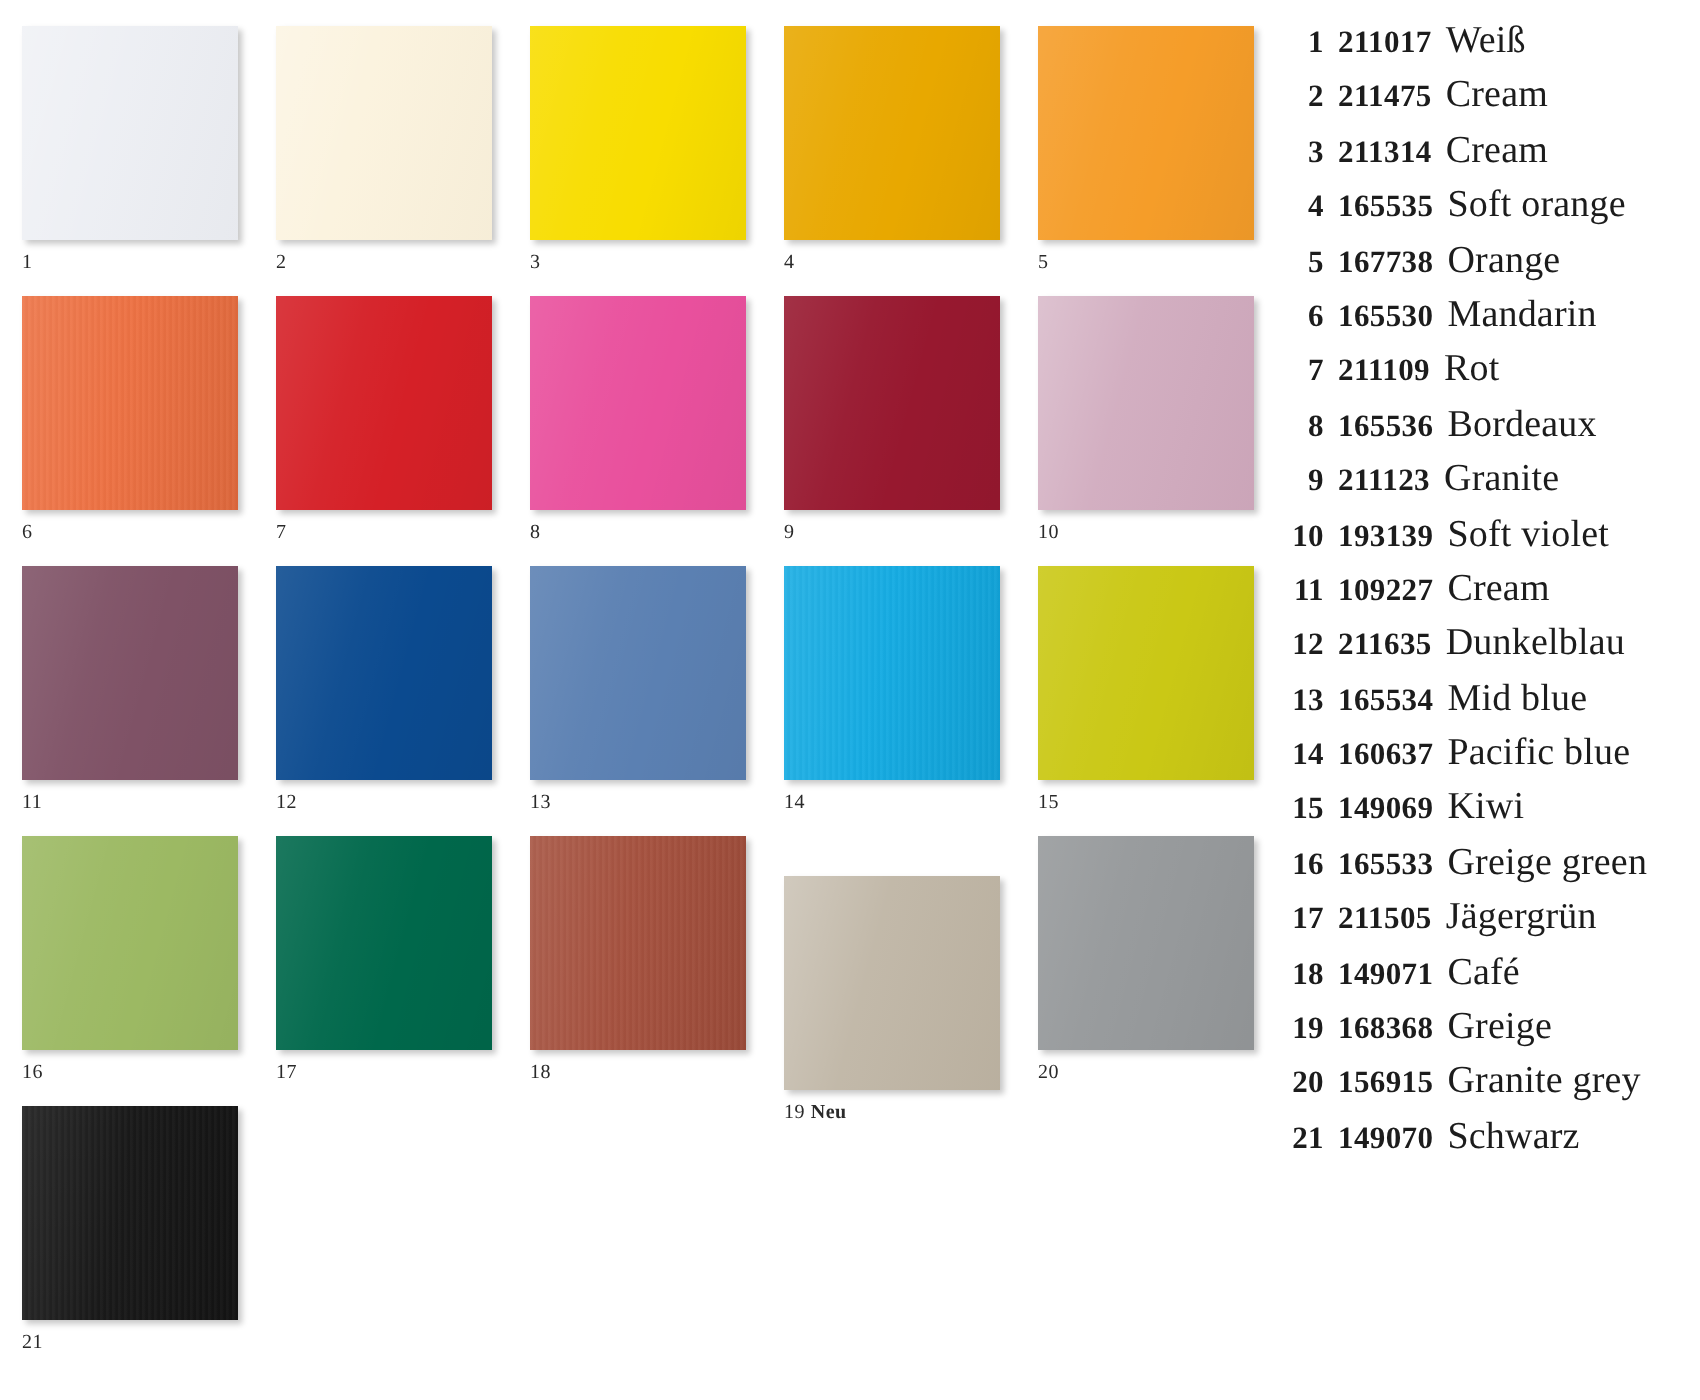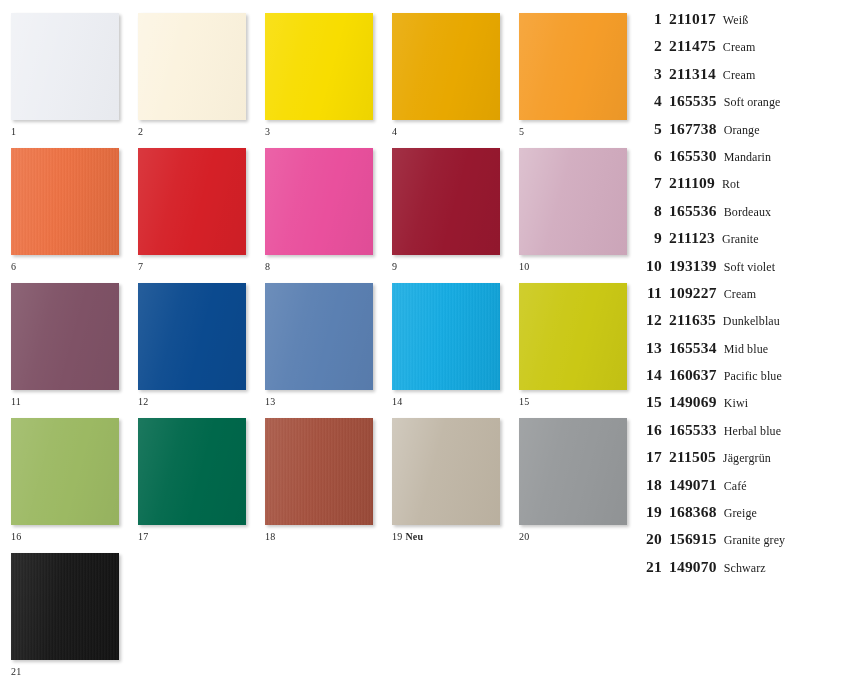--- a/index.html
+++ b/index.html
@@ -122,21 +122,21 @@
   .legend-code {
     margin-left: 7px;
     font-weight: bold;
     font-size: 15.5px;
     letter-spacing: 0.2px;
   }
 
   .legend-name {
     margin-left: 7px;
     font-weight: normal;
-    font-size: 12px;
+    font-size: 19px;
     letter-spacing: 0.1px;
   }
 </style>
 </head>
 <body>
 
 <div id="sheet">
 
   <div id="swatch-grid">
       <div class="swatch-cell" style="left: 11px; top: 13px;">
@@ -204,21 +204,21 @@
         <div class="swatch-label"><span>16</span></div>
       </div>
       <div class="swatch-cell" style="left: 138px; top: 418px;">
         <div class="swatch-chip" style="background: rgb(0, 104, 75);"></div>
         <div class="swatch-label"><span>17</span></div>
       </div>
       <div class="swatch-cell" style="left: 265px; top: 418px;">
         <div class="swatch-chip chip-texture" style="background: rgb(164, 79, 60);"></div>
         <div class="swatch-label"><span>18</span></div>
       </div>
-      <div class="swatch-cell" style="left: 392px; top: 418px;">
+      <div class="swatch-cell" style="left: 392px; top: 438px;">
         <div class="swatch-chip chip-light" style="background: rgb(189, 179, 162);"></div>
         <div class="swatch-label"><span>19</span><span class="tag-new">Neu</span></div>
       </div>
       <div class="swatch-cell" style="left: 519px; top: 418px;">
         <div class="swatch-chip" style="background: rgb(150, 153, 155);"></div>
         <div class="swatch-label"><span>20</span></div>
       </div>
       <div class="swatch-cell" style="left: 11px; top: 553px;">
         <div class="swatch-chip chip-texture" style="background: rgb(20, 20, 20);"></div>
         <div class="swatch-label"><span>21</span></div>
@@ -297,21 +297,21 @@
         <span class="legend-name">Pacific blue</span>
       </div>
       <div class="legend-row">
         <span class="legend-index">15</span>
         <span class="legend-code">149069</span>
         <span class="legend-name">Kiwi</span>
       </div>
       <div class="legend-row">
         <span class="legend-index">16</span>
         <span class="legend-code">165533</span>
-        <span class="legend-name">Herbal blue</span>
+        <span class="legend-name">Greige green</span>
       </div>
       <div class="legend-row">
         <span class="legend-index">17</span>
         <span class="legend-code">211505</span>
         <span class="legend-name">Jägergrün</span>
       </div>
       <div class="legend-row">
         <span class="legend-index">18</span>
         <span class="legend-code">149071</span>
         <span class="legend-name">Café</span>

